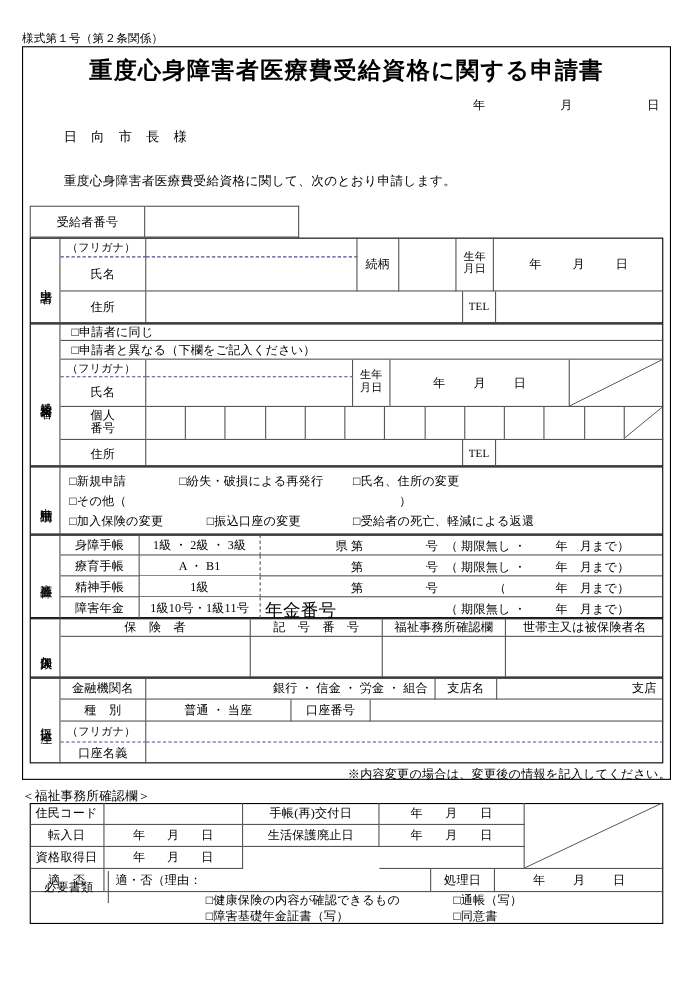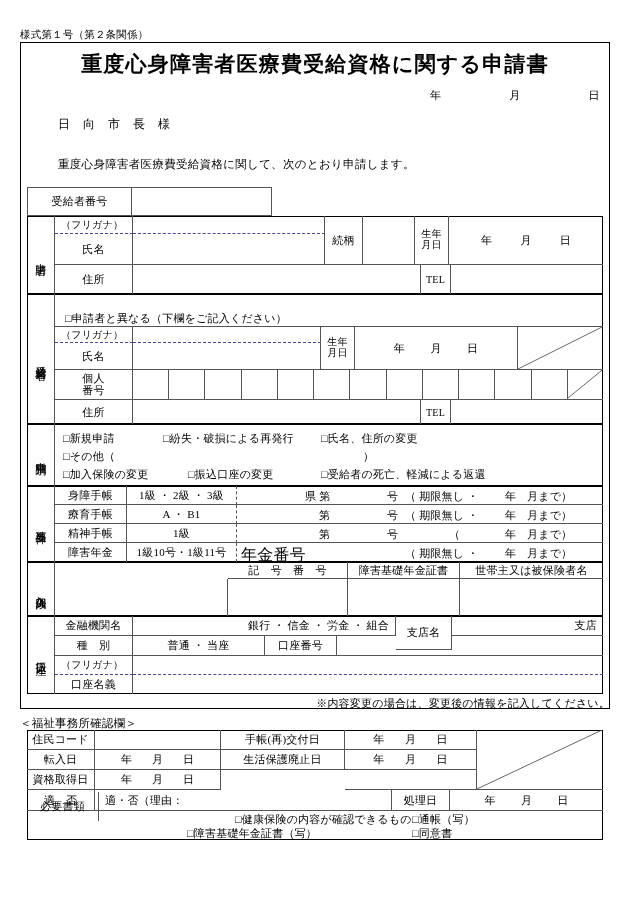--- a/index.html
+++ b/index.html
@@ -190,20 +190,21 @@
   <div class="cell b-r" style="left:133px; top:265px; width:288px; height:29px;"></div>
   <div class="cell b-r ctr lbl-sm" style="left:421px; top:265px; width:30px; height:29px;">TEL</div>
   <div class="cell" style="left:451px; top:265px; width:152px; height:29px;"></div>
 
   <div class="cell b-thick" style="left:27px; top:294px; width:576px; height:130px;"></div>
 
   <div class="cell b-r ctr" style="left:27px; top:294px; width:28px; height:130px;">
     <span class="vert lbl">受給資格者</span>
   </div>
 
+  <div class="cell b-b lft pad-l10 checkline" style="left:55px; top:294px; width:548px; height:16px;">□申請者に同じ</div>
   <div class="cell b-b lft pad-l10 checkline" style="left:55px; top:310px; width:548px; height:17px;">□申請者と異なる（下欄をご記入ください）</div>
 
   <div class="cell b-r dashed-b lft pad-l6 lbl-sm" style="left:55px; top:327px; width:78px; height:16px;">（フリガナ）</div>
   <div class="cell b-r b-b ctr" style="left:55px; top:343px; width:78px; height:27px;">氏名</div>
 
   <div class="cell b-r dashed-b" style="left:133px; top:327px; width:188px; height:16px;"></div>
   <div class="cell b-r b-b" style="left:133px; top:343px; width:188px; height:27px;"></div>
 
   <div class="cell b-r b-b two-line lbl-sm" style="left:321px; top:327px; width:34px; height:43px;">
     <span>生年</span>
@@ -316,37 +317,38 @@
     <span class="abs" style="left:168px; top:3px; font-size:11px;">（ 期限無し ・</span>
     <span class="abs" style="left:268px; top:3px; font-size:11px;">年</span>
     <span class="abs" style="left:290px; top:3px; font-size:11px;">月まで）</span>
   </div>
 
   <div class="cell b-thick" style="left:27px; top:562px; width:576px; height:54px;"></div>
   <div class="cell b-r ctr" style="left:27px; top:562px; width:28px; height:54px;">
     <span class="vert lbl">加入保険</span>
   </div>
 
+  <div class="cell b-r b-b ctr" style="left:55px; top:562px; width:173px; height:17px;">保　険　者</div>
   <div class="cell b-r b-b ctr" style="left:228px; top:562px; width:120px; height:17px;">記　号　番　号</div>
-  <div class="cell b-r b-b ctr" style="left:348px; top:562px; width:112px; height:17px;">障害基礎年金証書</div>
+  <div class="cell b-r b-b ctr" style="left:348px; top:562px; width:112px; height:17px;">福祉事務所確認欄</div>
   <div class="cell b-b ctr" style="left:460px; top:562px; width:143px; height:17px;">世帯主又は被保険者名</div>
 
   <div class="cell b-r" style="left:55px; top:579px; width:173px; height:37px;"></div>
   <div class="cell b-r" style="left:228px; top:579px; width:120px; height:37px;"></div>
   <div class="cell b-r" style="left:348px; top:579px; width:112px; height:37px;"></div>
   <div class="cell" style="left:460px; top:579px; width:143px; height:37px;"></div>
 
   <div class="cell b-thick" style="left:27px; top:616px; width:576px; height:78px;"></div>
   <div class="cell b-r ctr" style="left:27px; top:616px; width:28px; height:78px;">
     <span class="vert lbl">振込口座</span>
   </div>
 
   <div class="cell b-r b-b ctr" style="left:55px; top:616px; width:78px; height:20px;">金融機関名</div>
   <div class="cell b-r b-b rgt pad-r6" style="left:133px; top:616px; width:263px; height:20px;">銀行 ・ 信金 ・ 労金 ・ 組合</div>
-  <div class="cell b-r b-b ctr" style="left:396px; top:616px; width:56px; height:34px;">支店名</div>
+  <div class="cell b-r b-b ctr" style="left:396px; top:616px; width:56px; height:20px;">支店名</div>
   <div class="cell b-b rgt pad-r6" style="left:452px; top:616px; width:151px; height:20px;">支店</div>
 
   <div class="cell b-r b-b ctr" style="left:55px; top:636px; width:78px; height:20px;">種　別</div>
   <div class="cell b-r b-b ctr" style="left:133px; top:636px; width:132px; height:20px;">普通 ・ 当座</div>
   <div class="cell b-r b-b ctr" style="left:265px; top:636px; width:72px; height:20px;">口座番号</div>
   <div class="cell b-b" style="left:337px; top:636px; width:266px; height:20px;"></div>
 
   <div class="cell b-r dashed-b lft pad-l6 lbl-sm" style="left:55px; top:656px; width:78px; height:19px;">（フリガナ）</div>
   <div class="cell dashed-b" style="left:133px; top:656px; width:470px; height:19px;"></div>
 
@@ -410,20 +412,20 @@
     <div class="ymd" style="height:100%; justify-content:space-around; padding:0 22px;">
       <span>年</span>
       <span>月</span>
       <span>日</span>
     </div>
   </div>
 
   <div class="cell b-r ctr" style="left:27px; top:792px; width:72px; height:29px;">必要書類</div>
   <div class="cell" style="left:95px; top:811px; width:508px; height:29px;">
     <div style="position:relative; height:100%; font-size:11px; line-height:14.5px; padding-top:1px;">
-      <span class="abs checkline" style="left:92px; top:1px;margin-left:48px;">□健康保険の内容が確認できるもの</span>
+      <span class="abs checkline" style="left:92px; top:1px;">□健康保険の内容が確認できるもの</span>
       <span class="abs checkline" style="left:92px; top:15px;">□障害基礎年金証書（写）</span>
       <span class="abs checkline" style="left:317px; top:1px;">□通帳（写）</span>
       <span class="abs checkline" style="left:317px; top:15px;">□同意書</span>
     </div>
   </div>
 
 </div>
 
 </body></html>

